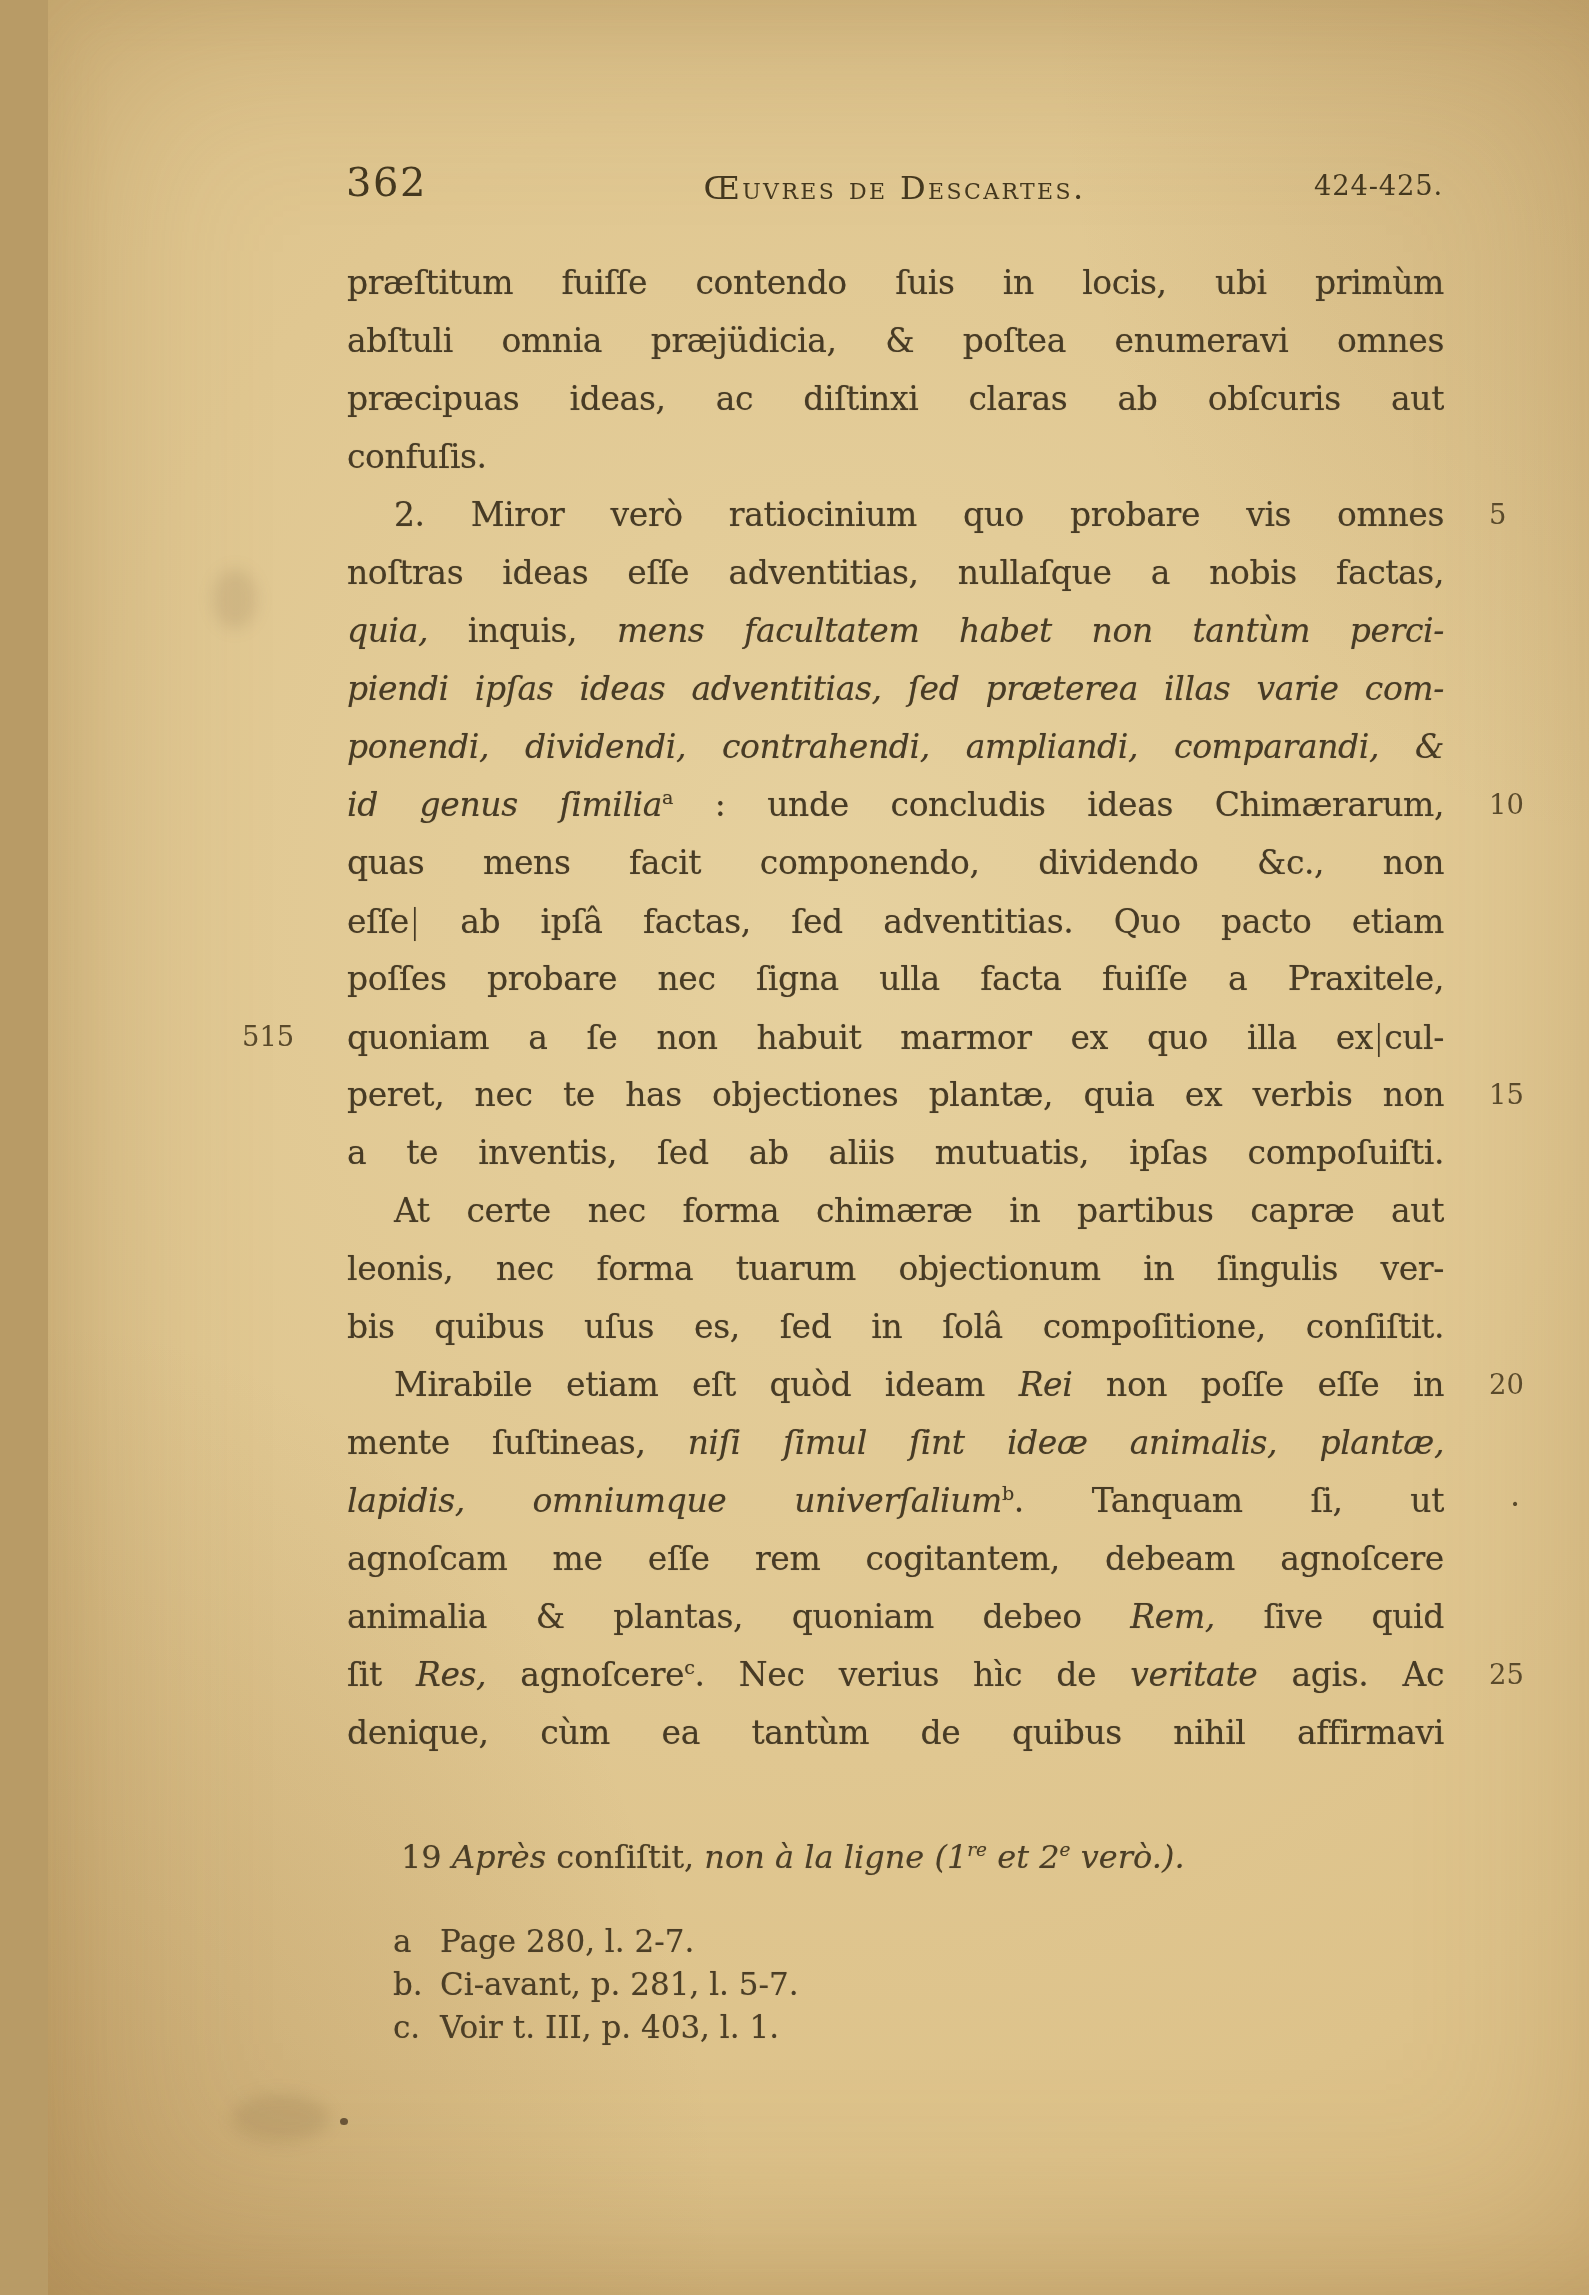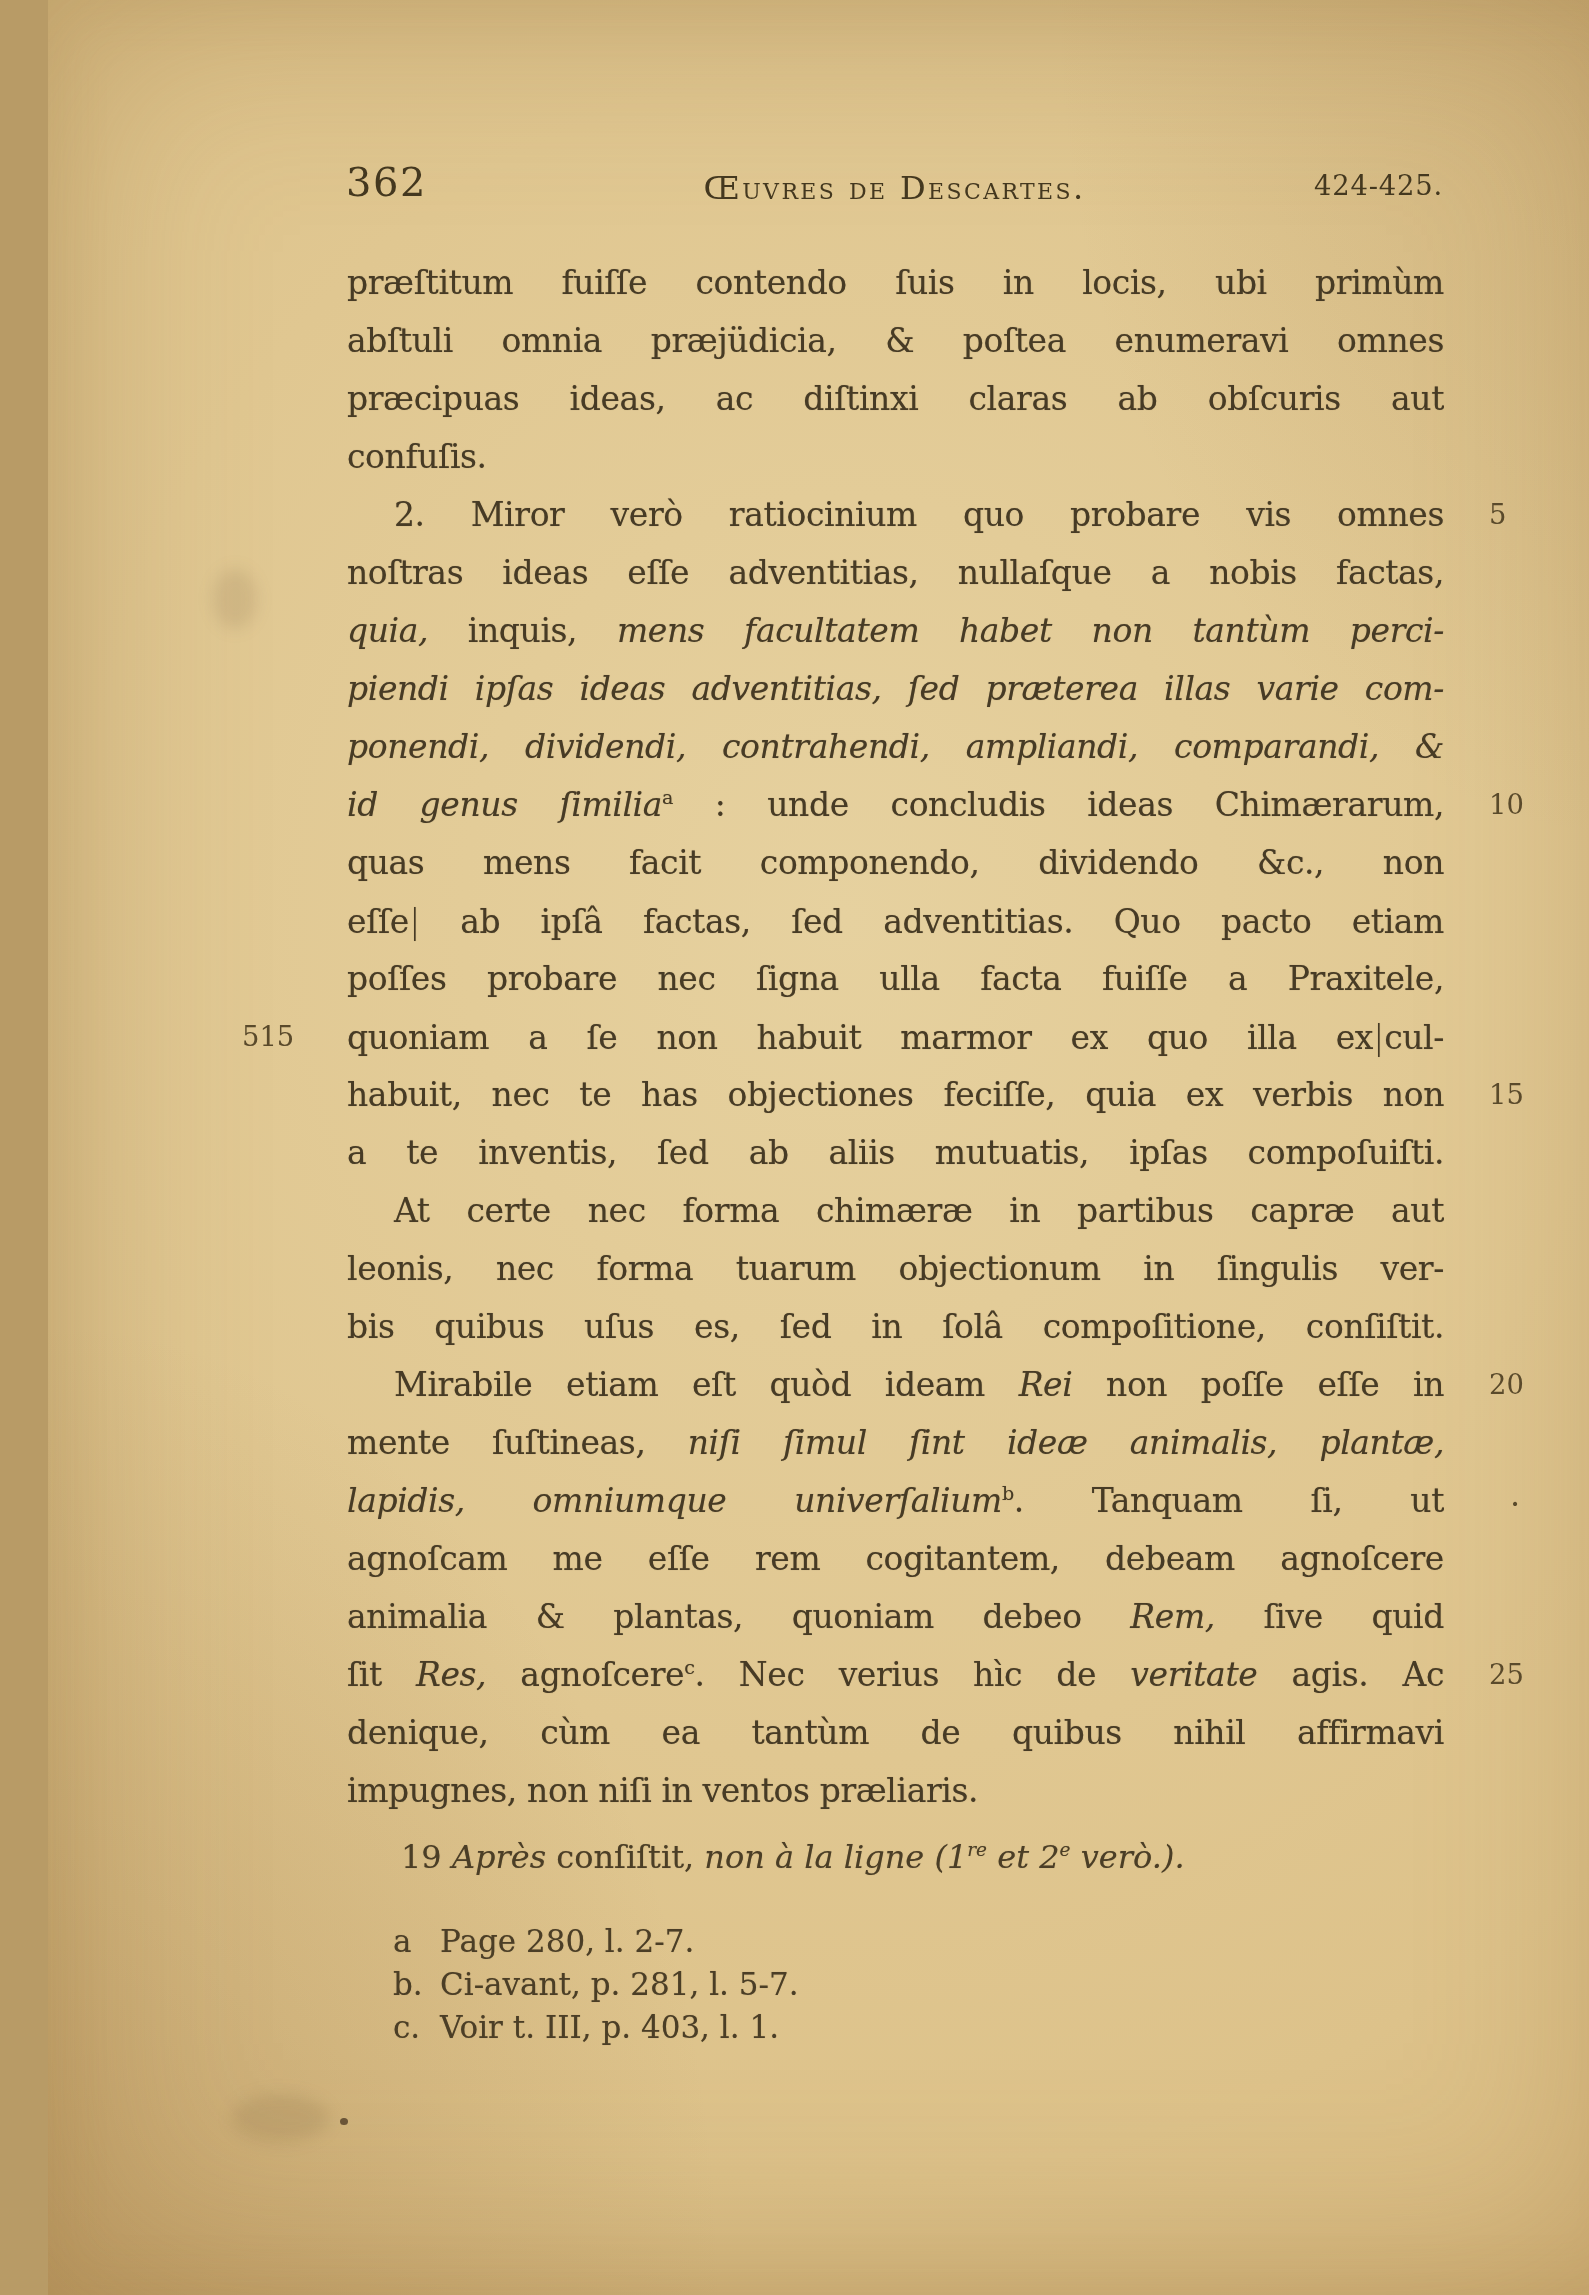--- a/index.html
+++ b/index.html
@@ -135,21 +135,21 @@
         <div class="line-text"><span>poſſes probare nec ſigna ulla facta fuiſſe a Praxitele,</span></div>
         <div class="col-right"></div>
       </div>
       <div class="line-row">
         <div class="col-left">515</div>
         <div class="line-text"><span>quoniam a ſe non habuit marmor ex quo illa ex</span><span class="pipe">|</span><span>cul-</span></div>
         <div class="col-right"></div>
       </div>
       <div class="line-row">
         <div class="col-left"></div>
-        <div class="line-text"><span>habuit, nec te has objectiones feciſſe, quia ex verbis non</span></div>
+        <div class="line-text"><span>peret, nec te has objectiones plantæ, quia ex verbis non</span></div>
         <div class="col-right">15</div>
       </div>
       <div class="line-row">
         <div class="col-left"></div>
         <div class="line-text"><span>a te inventis, ſed ab aliis mutuatis, ipſas compoſuiſti.</span></div>
         <div class="col-right"></div>
       </div>
       <div class="line-row">
         <div class="col-left"></div>
         <div class="line-text indent"><span>At certe nec forma chimæræ in partibus capræ aut</span></div>
@@ -191,25 +191,20 @@
         <div class="col-right"></div>
       </div>
       <div class="line-row">
         <div class="col-left"></div>
         <div class="line-text"><span>ſit </span><span class="it">Res,</span><span> agnoſcere</span><sup>c</sup><span>. Nec verius hìc de </span><span class="it">veritate</span><span> agis. Ac</span></div>
         <div class="col-right">25</div>
       </div>
       <div class="line-row">
         <div class="col-left"></div>
         <div class="line-text"><span>denique, cùm ea tantùm de quibus nihil affirmavi</span></div>
-        <div class="col-right"></div>
-      </div>
-      <div class="line-row">
-        <div class="col-left"></div>
-        <div class="line-text nojust"><span>impugnes, non niſi in ventos præliaris.</span></div>
         <div class="col-right"></div>
       </div>
     </div>
 
   <div class="variant-note"><span>19 </span><span class="it">Après</span><span> conſiſtit, </span><span class="it">non à la ligne (1</span><sup class="it">re</sup><span class="it"> et 2</span><sup class="it">e</sup><span class="it"> verò.).</span></div>
 
   <div class="fn-refs">
       <div class="fn-row"><span class="fn-label">a</span><span>Page 280, l. 2-7.</span></div>
       <div class="fn-row"><span class="fn-label">b.</span><span>Ci-avant, p. 281, l. 5-7.</span></div>
       <div class="fn-row"><span class="fn-label">c.</span><span>Voir t. III, p. 403, l. 1.</span></div>

